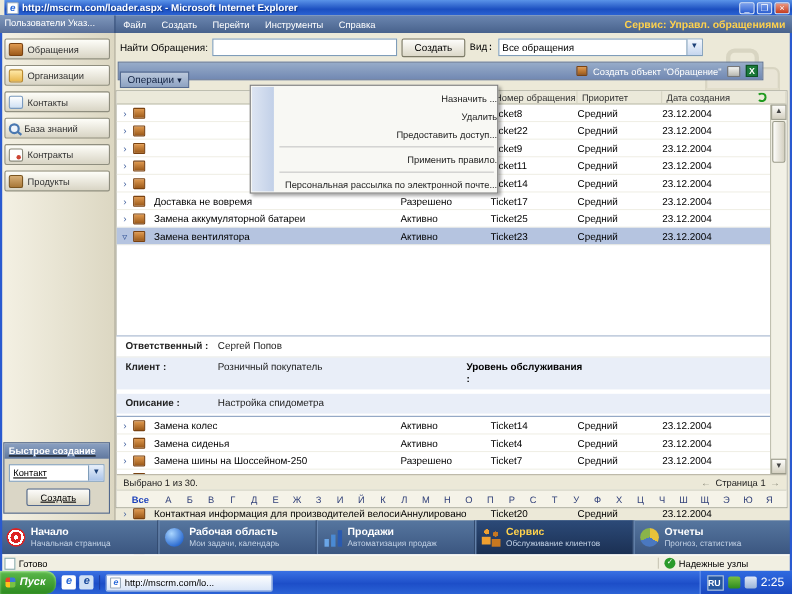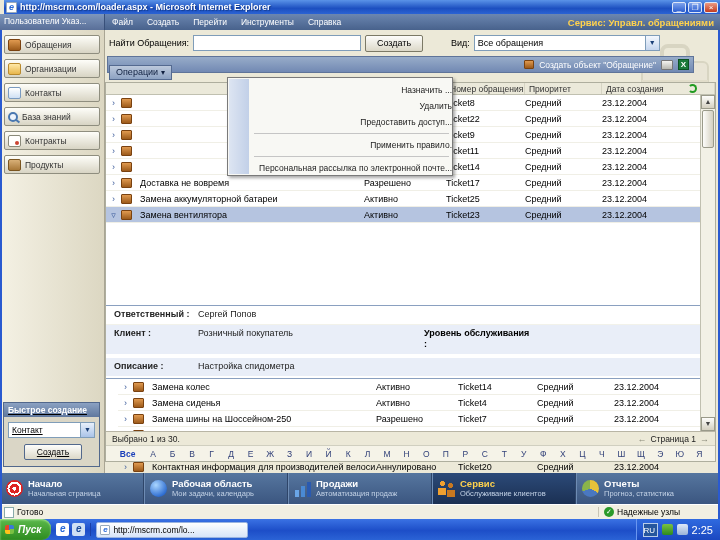--- a/index.html
+++ b/index.html
@@ -71,21 +71,21 @@
   
   .grid{position:absolute;left:0;right:4px;top:52px;bottom:11px;background:#fff;border:1px solid #aeae9e;z-index:1;}
   .grid-header{position:absolute;top:0;left:0;right:0;height:12px;background:#ebe9da;border-bottom:1px solid #c0c0b0;display:flex;font-size:8.5px;color:#333;}
   .gh{border-right:1px solid #d6d4c4;padding:1px 0 0 4px;white-space:nowrap;overflow:hidden;}
   .gh-sp{width:258px;border-right:1px solid #d6d4c4;}
   .w-status{width:82px;} .w-ticket{width:79px;} .w-prio{width:77px;} .w-date{flex:1;}
   [data-name="refresh-icon"]{position:absolute;right:18px;top:1px;width:9px;height:9px;border:2px solid #1f9a1f;border-left-color:transparent;border-radius:50%;}
 
   .rows{position:absolute;left:0;right:15px;overflow:hidden;}
   #rows-top{top:12px;height:128px;}
-  #rows-bottom{top:296px;height:128px;margin-left:12px;}
+  #rows-bottom{top:296px;height:128px;}
   .grow{height:16px;display:flex;align-items:center;border-bottom:1px solid #f0efe6;font-size:9px;white-space:nowrap;}
   .grow.selected{background:#b5c4e0;}
   .c-exp{width:15px;text-align:center;color:#3a5a9a;font-size:9px;}
   .c-exp::before{content:"›";}
   .selected .c-exp::before{content:"▿";}
   .c-ico{width:19px;display:flex;justify-content:flex-start;}
   .c-ico .mini-case{width:11px;height:10px;}
   .c-title{width:224px;overflow:hidden;} .c-status{width:82px;overflow:hidden;}
   .c-ticket{width:79px;overflow:hidden;} .c-prio{width:77px;overflow:hidden;} .c-date{flex:1;overflow:hidden;}
 
@@ -145,21 +145,21 @@
   .taskbar{position:absolute;left:0;right:0;bottom:0;height:21px;background:linear-gradient(#3a72e4,#1d4ec8 55%,#2b63d6);display:flex;align-items:center;z-index:30;}
   .startbtn{height:21px;background:linear-gradient(#5cb94c,#2d8b1f);border-radius:0 9px 9px 0;color:#fff;font-weight:bold;font-style:italic;font-size:10px;display:flex;align-items:center;gap:4px;padding:0 10px 0 5px;box-shadow:inset 0 1px 2px #a8e698;}
   [data-name="windows-flag-icon"]{width:9px;height:9px;background:conic-gradient(#3a78d8 0 90deg,#7ac142 90deg 180deg,#ffc21a 180deg 270deg,#e8442a 270deg);border-radius:2px;}
   .quick{display:flex;gap:3px;padding:0 5px;border-right:1px solid #1a3fa8;}
   .ql-ico{width:13px;height:13px;border-radius:2px;background:#fff;color:#2a6ad8;font-weight:bold;font-style:italic;font-size:10px;line-height:12px;text-align:center;}
   .ql-ico::before{content:"e";}
   .ql-ico.alt{background:#cfe0f4;color:#1a4a9a;}
   .taskbtn{margin-left:5px;width:152px;height:16px;background:linear-gradient(#fefefe,#d7e4f8);border-radius:2px;border:1px solid #9ab4e0;display:flex;align-items:center;gap:3px;padding:0 3px;color:#000;font-size:8.5px;overflow:hidden;}
   .taskbtn .tb-ico{width:10px;height:10px;font-size:8px;line-height:8px;flex:none;}
   .tray{margin-left:auto;height:21px;display:flex;align-items:center;gap:4px;padding:0 7px 0 6px;background:linear-gradient(#2f6ae0,#1a48c0);border-left:1px solid #6a96f0;color:#fff;}
-  [data-name="language-indicator"]{width:15px;height:14px;background:#26569e;border:1px solid #b8cce8;color:#fff;font-size:8px;font-weight:normal;text-align:left;line-height:13px;}
+  [data-name="language-indicator"]{width:15px;height:14px;background:#26569e;border:1px solid #b8cce8;color:#fff;font-size:8px;font-weight:bold;text-align:left;line-height:13px;}
   .tray-ico{width:11px;height:11px;border-radius:2px;}
   [data-name="tray-shield-icon"]{background:linear-gradient(#7ac142,#2d8b1f);}
   [data-name="tray-volume-icon"]{background:linear-gradient(#dfe8f8,#9ab4d8);}
   .clock{font-size:11px;}
 </style>
 </head>
 <body>
 
 <div class="titlebar" data-name="ie-title-bar">
   <span class="tb-ico" data-name="ie-icon"></span>
@@ -227,21 +227,21 @@
   <svg class="watermark" data-name="briefcase-watermark" width="82" height="92" viewBox="0 0 82 92">
     <rect x="8" y="28" width="66" height="52" rx="5" fill="#e6e2d4" stroke="#c2bda8" stroke-width="2"></rect>
     <path d="M28 28 v-10 a6 6 0 0 1 6 -6 h14 a6 6 0 0 1 6 6 v10" fill="none" stroke="#c2bda8" stroke-width="4"></path>
     <rect x="8" y="46" width="66" height="6" fill="#d4cfba"></rect>
   </svg>
 
   <div class="toolbar" data-name="find-toolbar">
     <span class="lbl" data-name="find-label">Найти Обращения:</span>
     <input class="find-input" data-name="find-input" value="" style="">
     <span class="xp-btn" data-name="create-button">Создать</span>
-    <span class="lbl" style="margin-left:24px;" data-name="view-label">Вид:</span>
+    <span class="lbl" style="margin-left:0;font-family:Liberation Mono, monospace;" data-name="view-label">Вид:</span>
     <div class="view-select" data-name="view-select">
       <span data-name="view-selected-value">Все обращения</span>
       <span class="vs-dd" data-name="chevron-down-icon"></span>
     </div>
   </div>
 
   <div class="actionbar" data-name="grid-action-bar">
     <span class="ab-menu-btn" data-name="actions-menu-button">
       <span data-name="actions-menu-label">Операции</span>
       <span class="dd-arrow" data-name="chevron-down-icon"></span>

